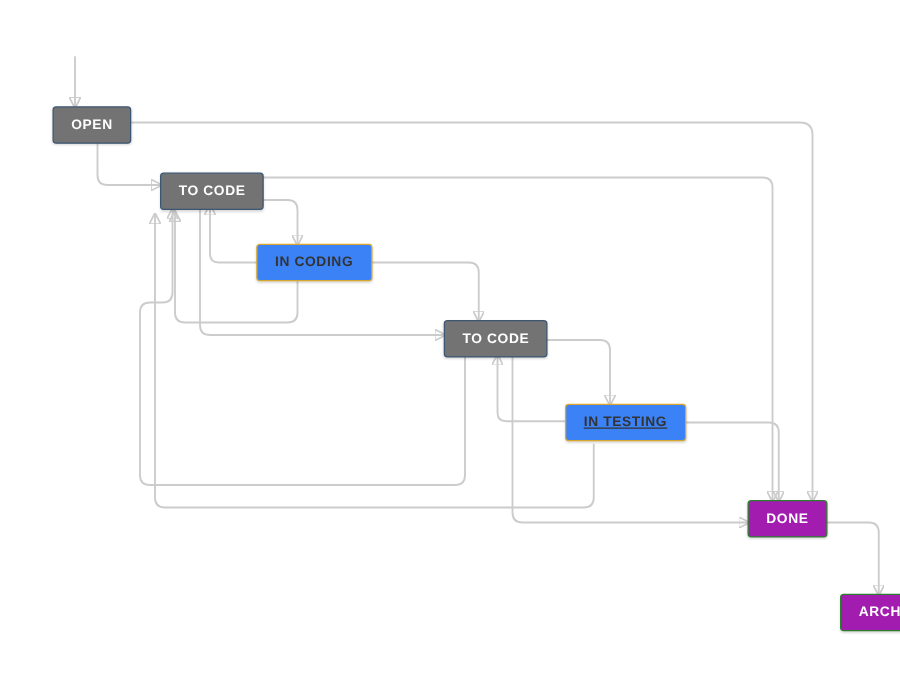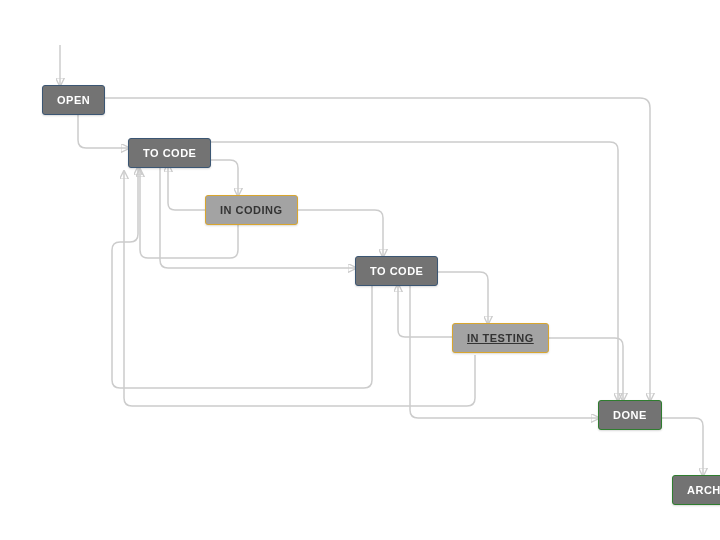--- a/index.html
+++ b/index.html
@@ -18,22 +18,22 @@
     position: absolute;
     padding: 8px 14px;
     border-radius: 3px;
     color: #fff;
     letter-spacing: 0.5px;
     box-shadow: 0 1px 2px rgba(0,0,0,0.15);
     text-align: center;
     white-space: nowrap;
   }
   .blue   { background: #737373; border: 1px solid #3b5673; }
-  .yellow { background: #a3a3a3; border: 1px solid #d9a62e; color: #333; }
-  .green  { background: #737373; border: 1px solid #2f7d2f; }
+  .yellow { background: #3b82f6; border: 1px solid #d9a62e; color: #333; }
+  .green  { background: #a21caf; border: 1px solid #2f7d2f; }
   svg.edges {
     position: absolute;
     left: 0;
     top: 0;
     width: 720px;
     height: 540px;
     pointer-events: none;
   }
   svg.edges path {
     fill: none;

